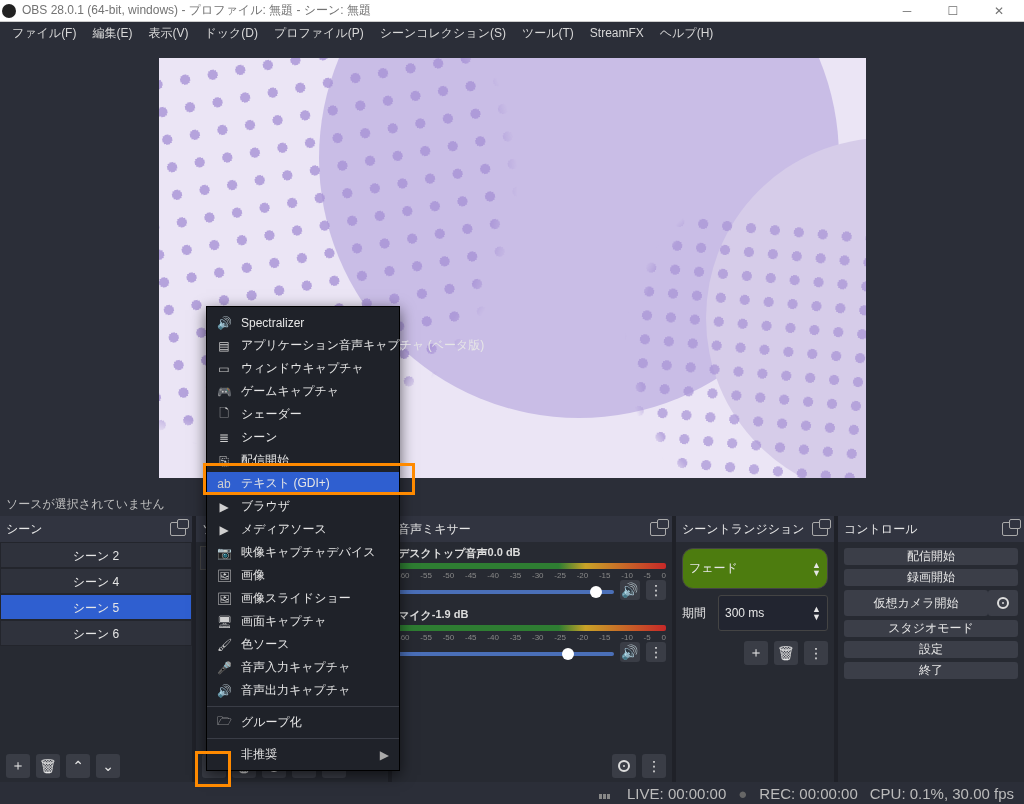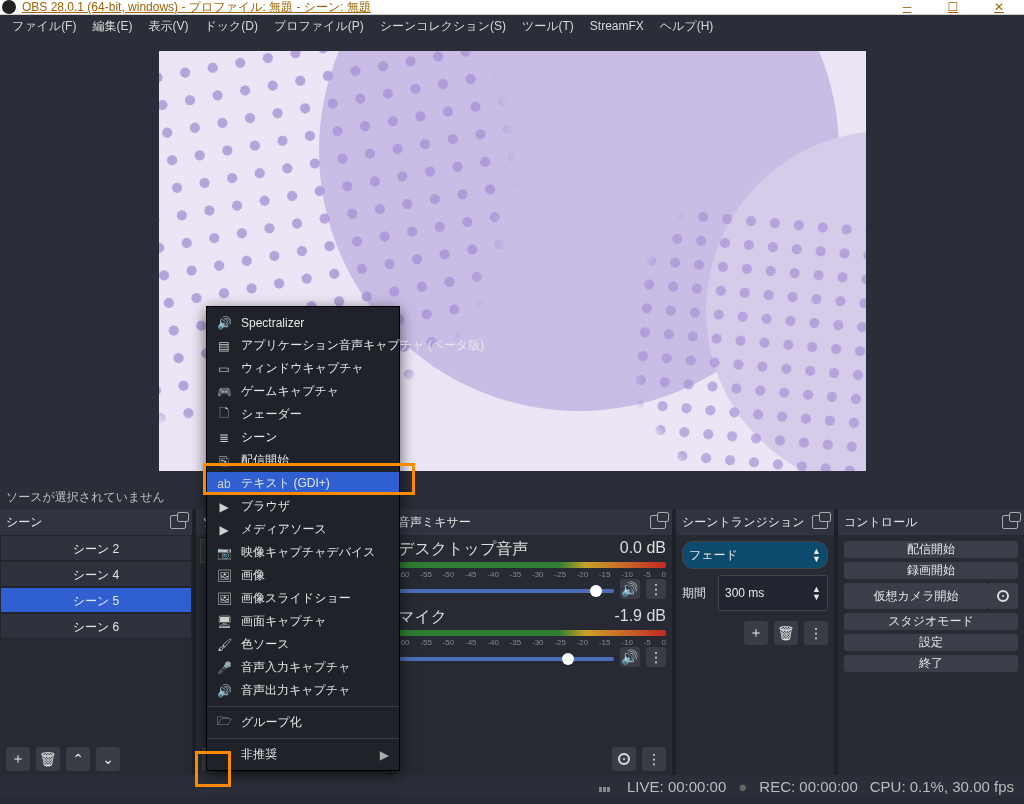--- a/index.html
+++ b/index.html
@@ -1,17 +1,17 @@
 <!DOCTYPE html>
 <html><head>
 <meta charset="utf-8">
 <style>
 * { margin: 0; padding: 0; box-sizing: border-box; font-family: "Segoe UI", "Meiryo", sans-serif; }
 body { background: #272a32; color: #e6e6e6; font-size: 12px; overflow: hidden; width: 1024px; height: 804px; }
-.titlebar { height: 15px; background: #fff; color: #a16207; display: flex; align-items: center; padding: 0 2px; border-bottom: 1px solid #ccc; text-decoration: underline; }
+.titlebar { height: 22px; background: #fff; color: #737373; display: flex; align-items: center; padding: 0 2px; border-bottom: 1px solid #ccc; }
 .titlebar .ico { width: 14px; height: 14px; border-radius: 50%; background: #222; margin-right: 6px; display: inline-block; }
 .titlebar .spacer { flex: 1; }
 .titlebar .winbtn { width: 46px; height: 22px; text-align: center; line-height: 22px; font-size: 12px; }
 .menubar { height: 22px; background: #2b2e38; display: flex; align-items: center; padding: 0 4px; gap: 0; }
 .menubar .mi { padding: 2px 8px; color: #d8d8d8; }
 .preview { height: 448px; background: #2b2e38; display: flex; justify-content: center; align-items: flex-start; padding-top: 14px; }
 .canvas { width: 707px; height: 420px; background: #ebe5f5; position: relative; overflow: hidden; }
 .blob1 { position: absolute; width: 520px; height: 520px; border-radius: 50%; background: #c9bde6; left: 160px; top: -160px; }
 .blob2 { position: absolute; width: 360px; height: 360px; border-radius: 50%; background: #d6cce9; right: -200px; top: 80px; }
 .dots1 { position: absolute; left: -40px; top: -20px; width: 480px; height: 420px; background-image: radial-gradient(#a893d6 5px, transparent 5px); background-size: 28px 28px; transform: rotate(-10deg); opacity: .8; mask-image: radial-gradient(circle at 30% 30%, #000 55%, transparent 60%); }
@@ -31,29 +31,29 @@
 .panel-head .popout::before { content: ""; position: absolute; top: -4px; right: -4px; width: 10px; height: 8px; background: #313440; border: 1px solid #aaa; border-radius: 2px; }
 .scene-grid { display: grid; grid-template-columns: 1fr; }
 .scene-cell { height: 26px; line-height: 26px; text-align: center; background: #2f323c; border: 1px solid #23252c; }
 .scene-cell.sel { background: #2f5fd0; }
 .panel-footer { height: 32px; background: #272a32; display: flex; align-items: center; gap: 6px; padding: 0 6px; margin-top: auto; }
 .ibtn { width: 24px; height: 24px; background: #3a3d46; border-radius: 3px; display: flex; align-items: center; justify-content: center; font-size: 14px; color: #e6e6e6; }
 .gear { width: 12px; height: 12px; border: 2px solid #ddd; border-radius: 50%; position: relative; }
 .gear::before { content: ""; position: absolute; inset: 3px; background: #ddd; border-radius: 50%; }
 .mixer-body { padding: 4px 6px; }
 .mixer-ch { margin-bottom: 8px; }
-.mixer-ch .row1 { display: flex; justify-content: space-between; font-size: 16px; color: #ddd; }
+.mixer-ch .row1 { display: flex; font-size: 11px; color: #ddd; font-weight: bold; }
 .meter { height: 6px; margin-top: 2px; background: linear-gradient(to right, #2e7d32 0%, #2e7d32 60%, #c9a227 70%, #c62828 100%); border-radius: 2px; }
 .ticks { display: flex; justify-content: space-between; font-size: 8px; color: #888; margin-top: 2px; }
 .slider { height: 4px; background: #4a6fb8; border-radius: 2px; margin-top: 4px; position: relative; }
 .slider .thumb { position: absolute; right: 12px; top: -4px; width: 12px; height: 12px; background: #fff; border-radius: 50%; }
 .slider-row { display: flex; align-items: center; gap: 6px; }
 .slider-row .slider { flex: 1; }
 .trans-body { padding: 6px; display: flex; flex-direction: column; gap: 6px; }
-.trans-select { background: #0c4a6e; border: 1px solid #444; height: 28px; display: flex; align-items: center; justify-content: space-between; padding: 0 6px; border-radius: 11px; }
+.trans-select { background: #4d7c0f; border: 1px solid #444; height: 41px; display: flex; align-items: center; justify-content: space-between; padding: 0 6px; border-radius: 11px; }
 .duration-row { display: flex; align-items: center; gap: 6px; }
 .duration-row .dlabel { width: 30px; }
 .duration-row .dinput { flex: 1; background: #222530; border: 1px solid #444; height: 36px; display: flex; align-items: center; justify-content: space-between; padding: 0 6px; border-radius: 3px; }
 .trans-actions { display: flex; gap: 6px; justify-content: flex-end; margin-top: 4px; }
 .controls-body { padding: 6px; display: flex; flex-direction: column; gap: 4px; }
 .ctl-row { display: flex; }
 .ctl-btn { height: 26px; background: #3b3e48; border-radius: 3px; display: flex; align-items: center; justify-content: center; flex: 1; }
 .ctl-btn.gear-only { flex: none; width: 30px; }
 .statusbar { height: 22px; background: #2b2e38; display: flex; align-items: center; justify-content: flex-end; gap: 12px; padding: 0 10px; font-size: 15px; color: #bbb; }
 .statusbar .sig { width: 16px; height: 12px; display: inline-block; position: relative; }

